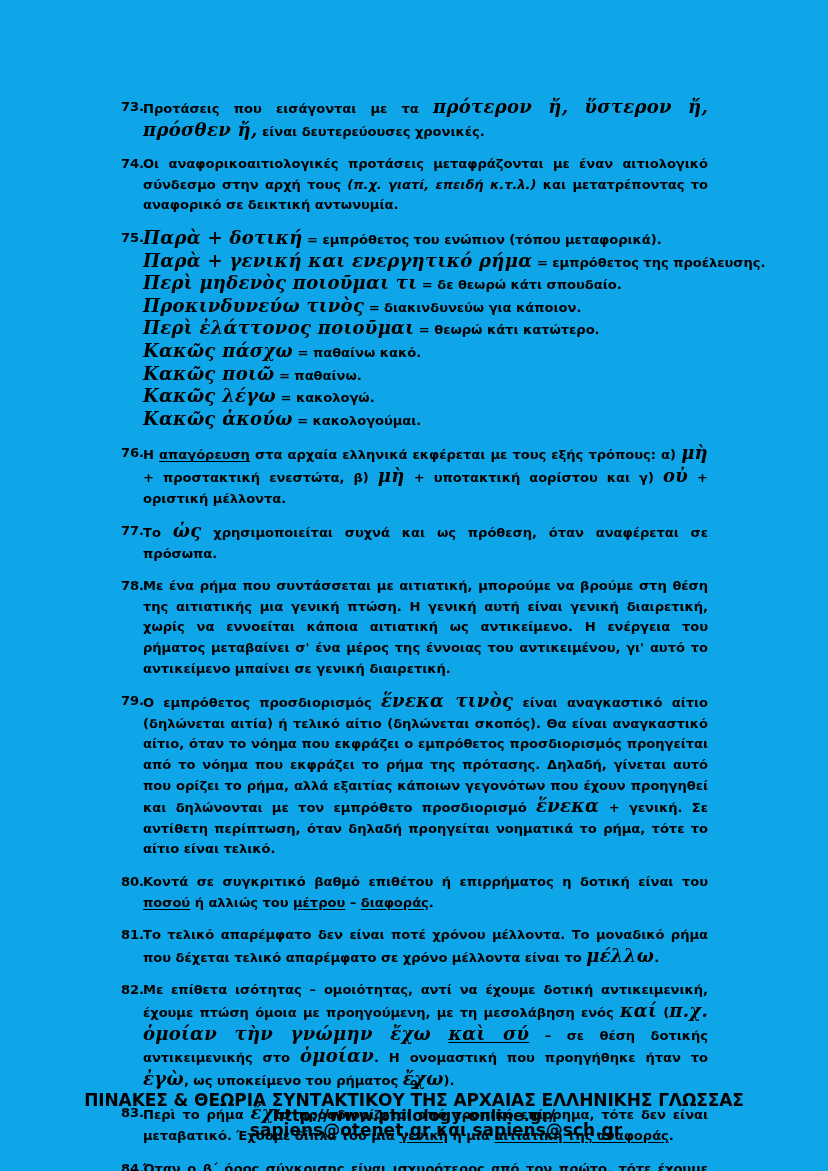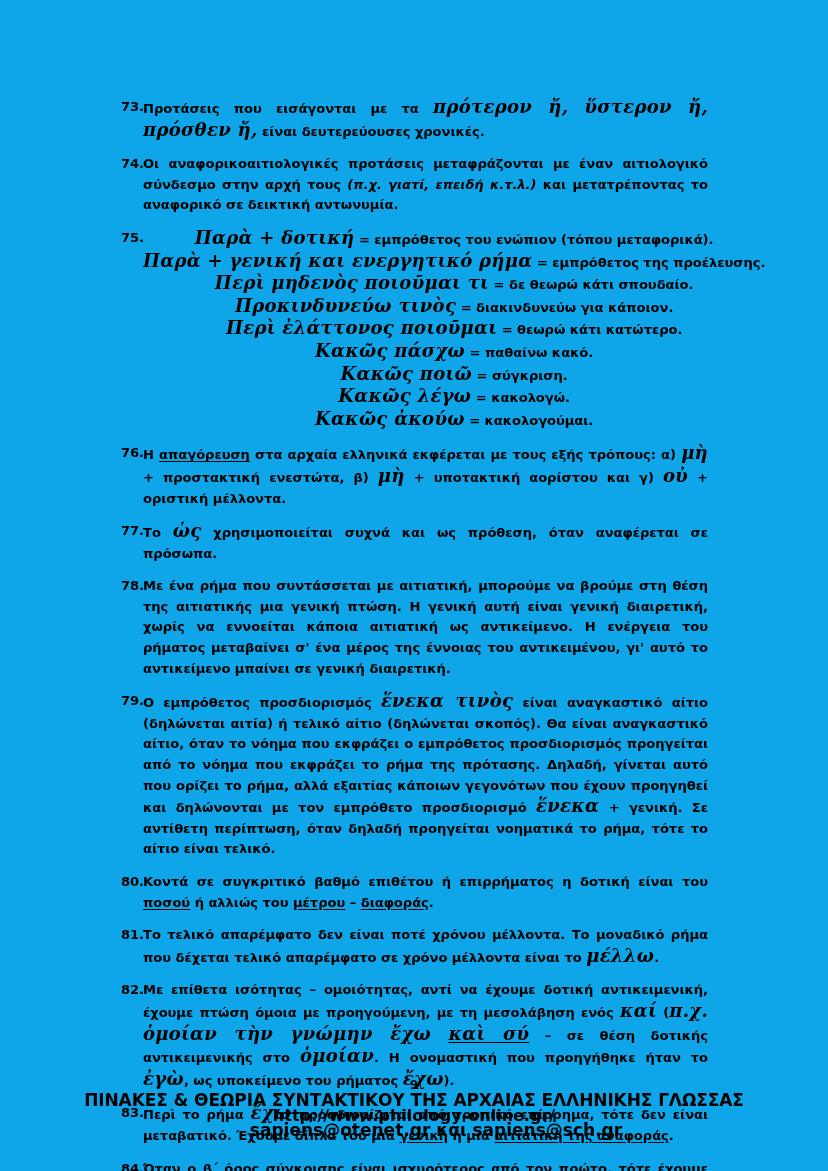--- a/index.html
+++ b/index.html
@@ -45,21 +45,21 @@
     font-weight: 700;
     font-family: "DejaVu Sans", sans-serif;
   }
   .item .body {
     flex: 1 1 auto;
     text-align: justify;
     text-justify: inter-word;
     hyphens: none;
   }
   .item .body.left {
-    text-align: center;
+    text-align: left;
   }
   .item .body > p {
     margin: 0;
   }
 
   
   .body.just {
     text-align: justify;
   }
   .body.just > p:last-child {
@@ -142,21 +142,21 @@
       </div>
       <div class="item">
         <span class="num">75.</span>
         <div class="body left formula-lines">
           <div><span class="gk">Παρὰ + δοτική</span><span> = εμπρόθετος του ενώπιον (τόπου μεταφορικά).</span></div>
           <div><span class="gk">Παρὰ + γενική και ενεργητικό ρήμα</span><span> = εμπρόθετος της προέλευσης.</span></div>
           <div><span class="gk">Περὶ μηδενὸς ποιοῦμαι τι</span><span> = δε θεωρώ κάτι σπουδαίο.</span></div>
           <div><span class="gk">Προκινδυνεύω τινὸς</span><span> = διακινδυνεύω για κάποιον.</span></div>
           <div><span class="gk">Περὶ ἐλάττονος ποιοῦμαι</span><span> = θεωρώ κάτι κατώτερο.</span></div>
           <div><span class="gk">Κακῶς πάσχω</span><span> = παθαίνω κακό.</span></div>
-          <div><span class="gk">Κακῶς ποιῶ</span><span> = σύγκριση.</span></div>
+          <div><span class="gk">Κακῶς ποιῶ</span><span> = παθαίνω.</span></div>
           <div><span class="gk">Κακῶς λέγω</span><span> = κακολογώ.</span></div>
           <div><span class="gk">Κακῶς ἀκούω</span><span> = κακολογούμαι.</span></div>
         </div>
       </div>
       <div class="item">
         <span class="num">76.</span>
         <div class="body just">
           <p><span>Η </span><span class="u">απαγόρευση</span><span> στα αρχαία ελληνικά εκφέρεται με τους εξής τρόπους: α) </span><span class="gk">μὴ</span><span> + προστακτική ενεστώτα, β) </span><span class="gk">μὴ</span><span> + υποτακτική αορίστου και γ) </span><span class="gk">οὐ</span><span> + οριστική μέλλοντα.</span></p>
         </div>
       </div>

